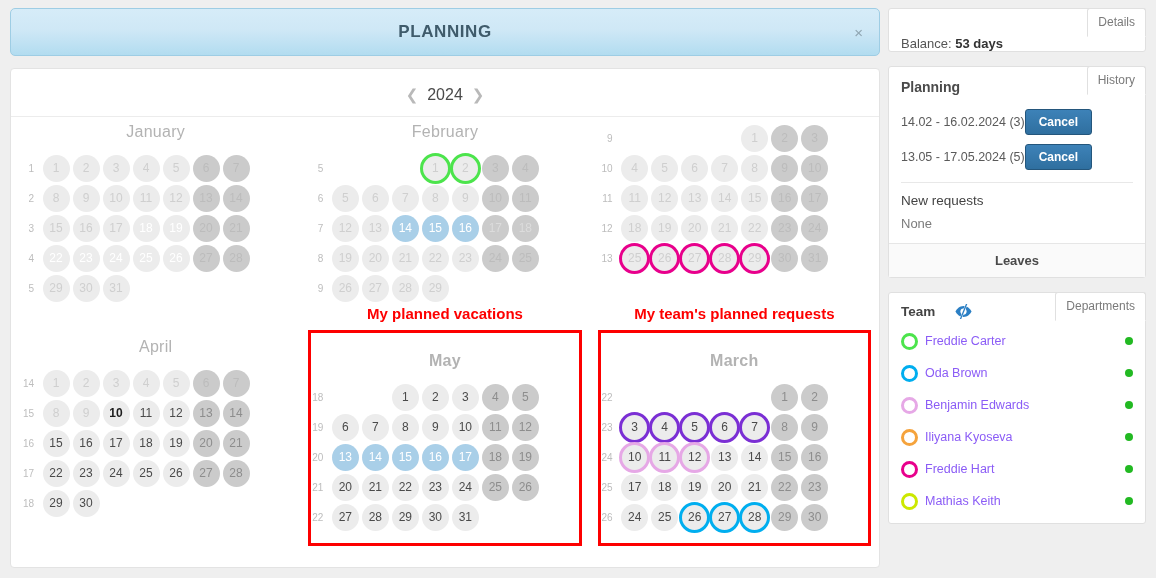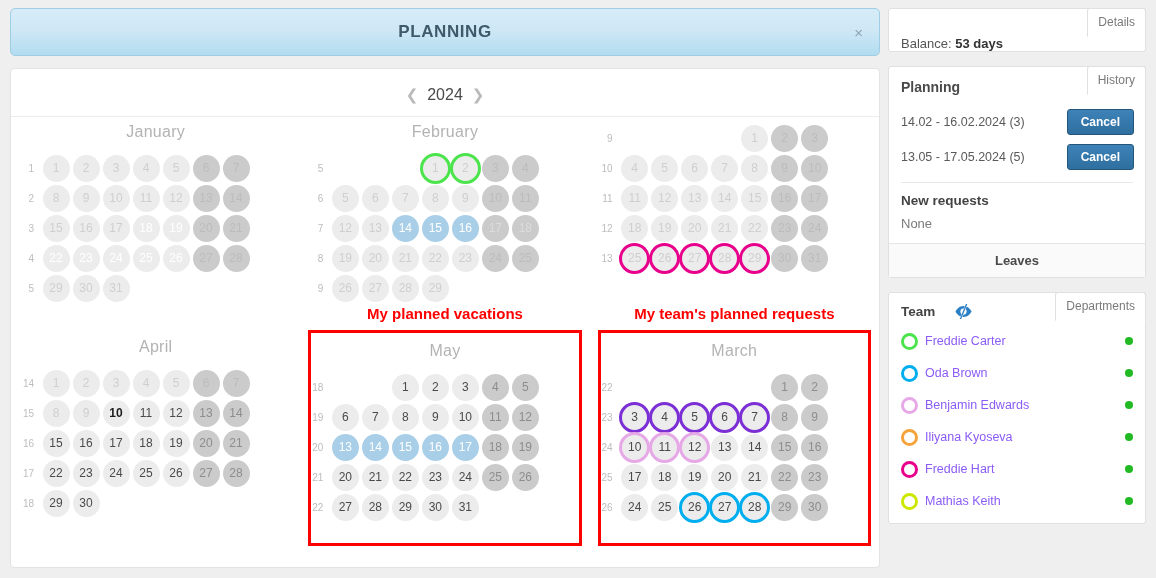--- a/index.html
+++ b/index.html
@@ -96,21 +96,21 @@
   .hl-box {
     position: absolute; left: 8px; right: 8px; top: -2px; bottom: 6px;
     border: 3px solid #fd0000; pointer-events: none;
   }
   .hl-label {
     position: absolute; top: -28px; left: 0; right: 0;
     text-align: center; color: #fd0000; font-size: 15px;
     font-weight: bold; white-space: nowrap;
   }
   .month-cell.highlighted { padding-top: 10px; }
-  .month-cell.highlighted .month-name { margin-top: 0; }
+  .month-cell.highlighted .month-name { margin-top: 10px; font-weight: bold; }
 
   
   .side-col { width: 276px; padding: 8px 10px 0 8px; }
 
   .card {
     background: #fff; border: 1px solid #e0e0e0; border-radius: 3px;
     position: relative; margin-bottom: 14px;
   }
   .card-tab {
     position: absolute; top: -1px; right: -1px;
@@ -120,32 +120,32 @@
   }
   .balance-card { height: 44px; display: flex; align-items: flex-end; padding: 0 12px; }
   .balance-text { font-size: 13px; color: #555; }
   .balance-text b { color: #333; }
 
   .planning-card { padding: 12px 0 0; }
   .planning-card h3 {
     margin: 0 0 14px 12px; font-size: 14px; color: #4a4a4a;
   }
   .req-row {
-    display: flex; align-items: center; justify-content: space-between;
+    display: flex; align-items: center; justify-content: flex-start;
     padding: 0 11px 0 12px; margin-bottom: 9px;
   }
   .req-range { font-size: 12.5px; color: #5a5a5a; }
   .cancel-btn {
     background: linear-gradient(to bottom, #3d82b8 0%, #2f6f9f 100%);
     border: 1px solid #24567c; border-radius: 3px;
     color: #fff; font-size: 12px; font-weight: bold;
     padding: 5px 13px; cursor: pointer; font-family: inherit;
   }
   .divider { height: 1px; background: #e8e8e8; margin: 12px 12px 10px; }
-  .newreq-title { font-size: 13.5px; font-weight: bold; color: #444; margin: 0 0 8px 12px; }
+  .newreq-title { font-size: 13.5px; font-weight: normal; color: #444; margin: 0 0 8px 12px; }
   .newreq-val { font-size: 13px; color: #7b7b7b; margin: 0 0 12px 12px; }
   .card-footer {
     border-top: 1px solid #e6e6e6; background: #fafafa;
     text-align: center; padding: 9px 0; font-size: 13px;
     font-weight: bold; color: #4a4a4a; cursor: pointer;
   }
 
   .team-card { padding: 11px 0 6px; }
   .team-head { display: flex; align-items: center; gap: 20px; margin: 0 0 6px 12px; }
   .team-head .lbl { font-size: 13.5px; font-weight: bold; color: #444; }

